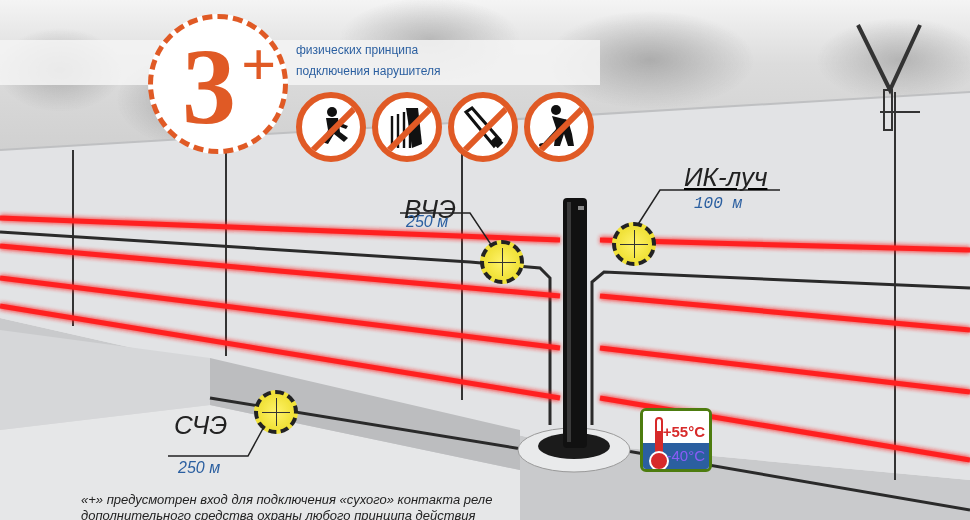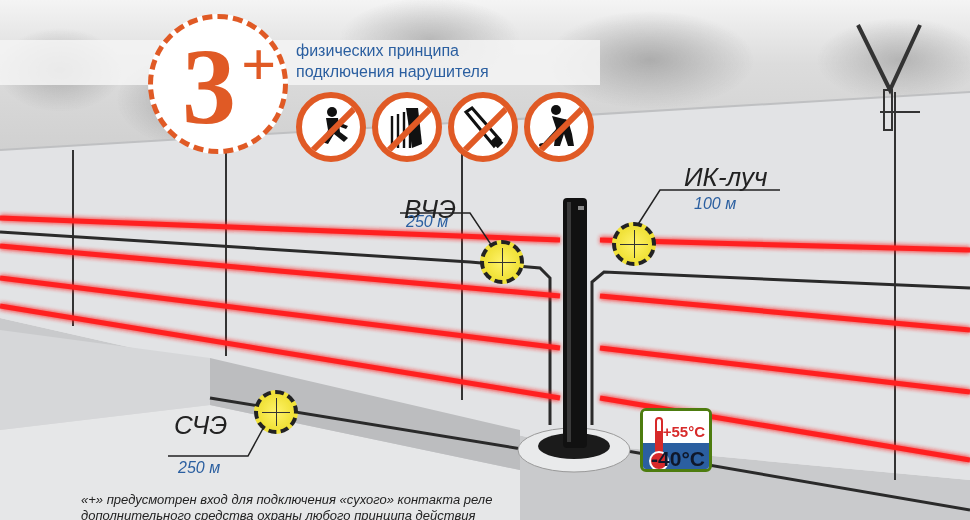--- a/index.html
+++ b/index.html
@@ -16,36 +16,36 @@
       radial-gradient(ellipse 150px 70px at 650px 60px, #a7a7a7 0%, rgba(167,167,167,0) 70%),
       radial-gradient(ellipse 120px 60px at 900px 60px, #b0b0b0 0%, rgba(176,176,176,0) 70%);
     opacity: 0.9; }
   .wall { position: absolute; left: 0; top: 0; width: 970px; height: 520px; }
   .header-band { position: absolute; left: 0; top: 40px; width: 600px; height: 45px;
     background: rgba(245,245,245,0.85); }
   .badge { position: absolute; left: 148px; top: 14px; width: 140px; height: 140px; border-radius: 50%;
     background: #fff; border: 5px dashed #e05a25; display: flex; align-items: center; justify-content: center; }
   .badge-num { font-family: "Liberation Serif", serif; font-weight: bold; color: #e05a25; font-size: 108px; line-height: 1; margin-left: -18px; margin-top: 6px; }
   .badge-plus { position: absolute; left: 88px; top: 14px; font-family: "Liberation Serif", serif; font-weight: bold; color: #e05a25; font-size: 62px; line-height: 1; }
-  .title { position: absolute; left: 296px; top: 40px; color: #2b5fa0; font-size: 16px; line-height: 21px; }
+  .title { position: absolute; left: 296px; top: 40px; color: #2b5fa0; font-size: 12px; line-height: 21px; }
   .prohibit-row { position: absolute; left: 296px; top: 92px; display: flex; gap: 6px; }
   .prohibit { width: 70px; height: 70px; border-radius: 50%; background: #fff; border: 6px solid #e05a25; position: relative; overflow: hidden; }
   .prohibit .slash { position: absolute; left: 50%; top: -6px; width: 6px; height: 80px; background: #e05a25; transform: translateX(-50%) rotate(45deg); }
   .prohibit svg { position: absolute; left: 6px; top: 6px; }
   .label { position: absolute; font-style: italic; }
   .label-name { color: #222; font-size: 26px; line-height: 26px; }
   .label-range { color: #2b5fa0; font-size: 16px; line-height: 16px; }
   .sensor { position: absolute; width: 44px; height: 44px; border-radius: 50%; background: radial-gradient(circle, #fff36a 0%, #f1e23a 65%); border: 4px dashed #222; }
   .sensor::before { content: ""; position: absolute; left: 50%; top: 4px; width: 1px; height: 28px; background: #333; }
   .sensor::after { content: ""; position: absolute; top: 50%; left: 4px; height: 1px; width: 28px; background: #333; }
   .temp { position: absolute; left: 640px; top: 408px; width: 72px; height: 64px; border: 3px solid #4d7c0f; border-radius: 6px; background: #fff; overflow: hidden; }
   .temp-hot { position: absolute; left: 0; top: 0; width: 100%; height: 32px; background: #fff; }
   .temp-cold { position: absolute; left: 0; top: 32px; width: 100%; height: 32px; background: #2b5fa0; }
   .temp-hot-text { position: absolute; right: 4px; top: 12px; color: #d72a2a; font-weight: bold; font-size: 15px; }
-  .temp-cold-text { position: absolute; right: 4px; top: 36px; color: #0f172a; font-weight: bold; font-size: 21px; }
+  .temp-cold-text { position: absolute; right: 4px; top: 36px; color: #8b5cf6; font-weight: normal; font-size: 15px; }
   .thermo-tube { position: absolute; left: 12px; top: 6px; width: 8px; height: 38px; border: 2px solid #d72a2a; border-radius: 4px; background: #fff; }
   .thermo-fill { position: absolute; left: 14px; top: 20px; width: 4px; height: 24px; background: #d72a2a; }
   .thermo-bulb { position: absolute; left: 6px; top: 40px; width: 20px; height: 20px; border-radius: 50%; background: #d72a2a; border: 2px solid #fff; }
   .footnote { position: absolute; left: 81px; top: 484px; color: #222; font-style: italic; font-size: 13px; line-height: 16px; margin-top: 8px; }
 </style>
 </head>
 <body>
 
 <div class="scene">
   <div class="sky"></div>
@@ -165,24 +165,24 @@
   </div>
 
   <div class="label" style="left:404px; top:196px;">
     <div class="label-name">ВЧЭ</div>
   </div>
   <div class="label" style="left:406px; top:214px;">
     <div class="label-range">250 м</div>
   </div>
   <div class="sensor" style="left:480px; top:240px;"></div>
 
-  <div class="label" style="left:684px; top:164px;">
+  <div class="label" style="left:684px; top:164px;text-decoration:underline;">
     <div class="label-name">ИК-луч</div>
   </div>
-  <div class="label" style="left:694px; top:196px;">
+  <div class="label" style="left:694px; top:196px;font-family:Liberation Mono, monospace;">
     <div class="label-range">100 м</div>
   </div>
   <div class="sensor" style="left:612px; top:222px;"></div>
 
   <div class="label" style="left:174px; top:412px;">
     <div class="label-name">СЧЭ</div>
   </div>
   <div class="label" style="left:178px; top:460px;">
     <div class="label-range">250 м</div>
   </div>

